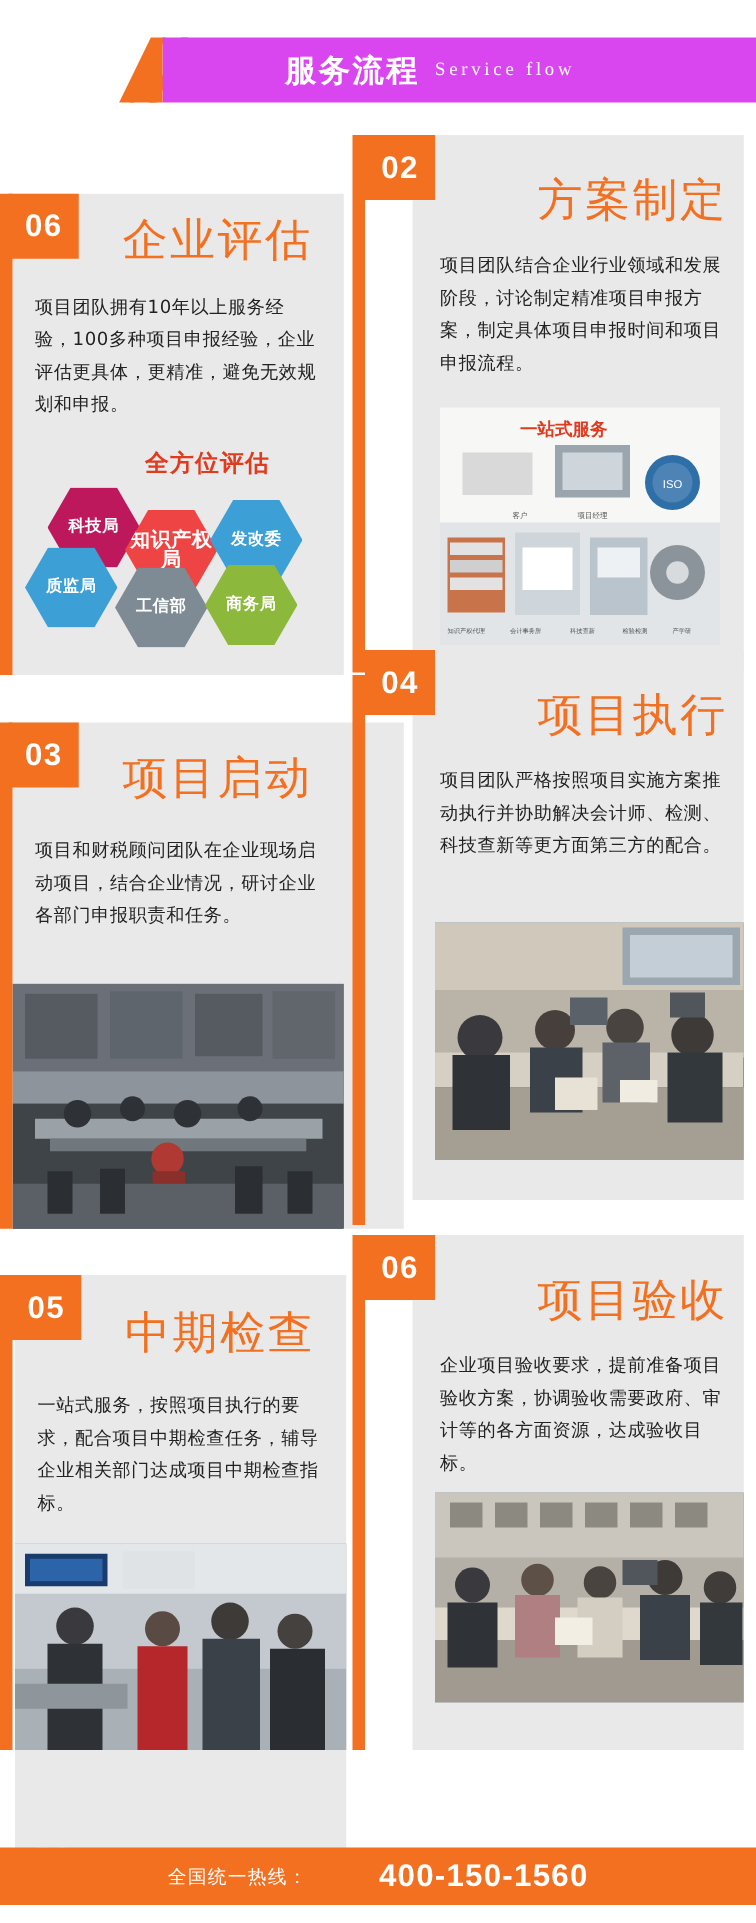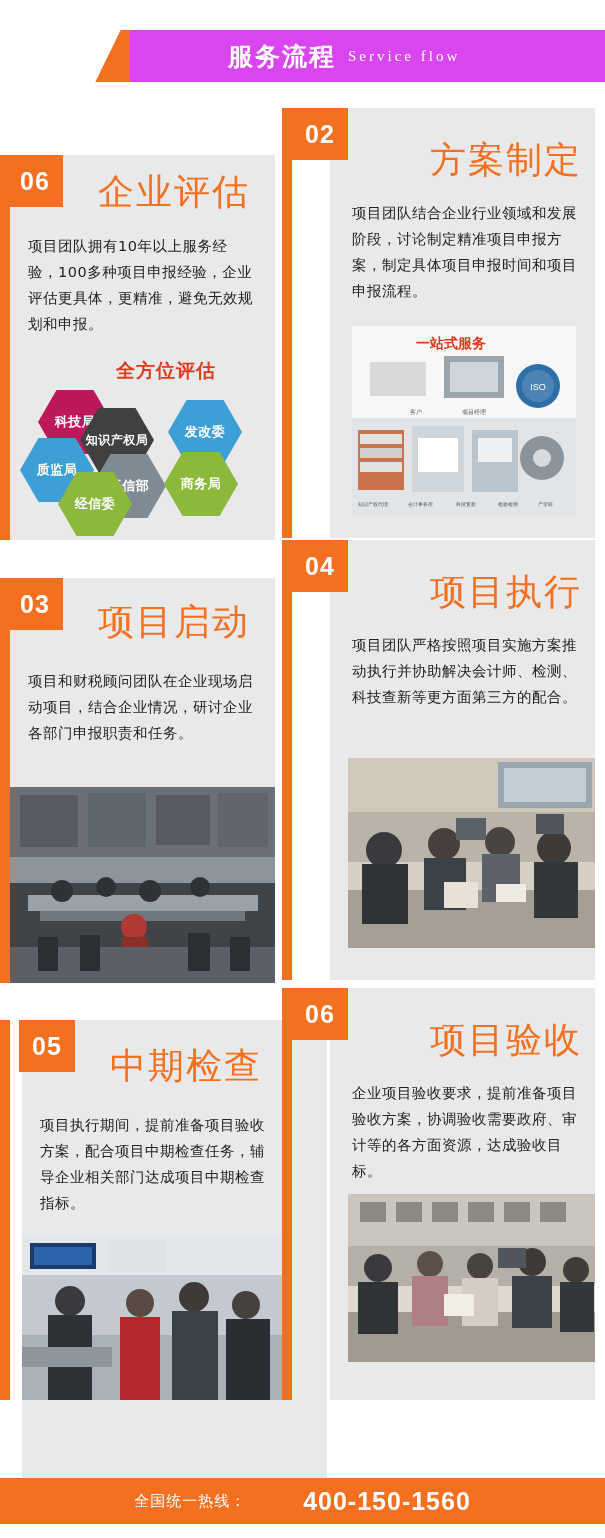--- a/index.html
+++ b/index.html
@@ -187,26 +187,25 @@
 </div>
 
 <div class="card" style="left:10px; top:155px; width:265px; height:385px;">
   <div class="badge" style="left:-3px; top:0px; width:56px; height:52px;">06</div>
   <div class="card-title" style="left:88px; top:13px;">企业评估</div>
   <div class="card-text" style="left:18px; top:78px; width:228px;">项目团队拥有10年以上服务经验，100多种项目申报经验，企业评估更具体，更精准，避免无效规划和申报。</div>
 
   <div class="hexwrap" style="left:10px; top:205px; width:245px; height:165px;">
     <div class="hex-title" style="left:96px; top:-2px;">全方位评估</div>
     <div class="hex" style="left:18px;  top:30px; background:#be185d;">科技局</div>
-    <div class="hex" style="left:60px; top:48px; background:#404040; font-size:12px;">知识产权局</div>
+    <div class="hex" style="left:80px; top:48px; background:#ef4444; font-size:16px;">知识产权局</div>
     <div class="hex" style="left:148px; top:40px; background:#3c9fd6;">发改委</div>
     <div class="hex" style="left:0px;  top:78px; background:#3c9fd6;">质监局</div>
     <div class="hex" style="left:72px; top:94px; background:#7e8a94;">工信部</div>
     <div class="hex" style="left:144px; top:92px; background:#8cb83c;">商务局</div>
-    <div class="hex" style="left:38px; top:112px; background:#8cb83c;">经信委</div>
   </div>
 </div>
 
 <div class="card" style="left:330px; top:108px; width:265px; height:430px;">
   <div class="badge" style="left:-38px; top:0px; width:56px; height:52px;">02</div>
   <div class="card-title" style="left:100px; top:28px;">方案制定</div>
   <div class="card-text" style="left:22px; top:92px; width:226px;">项目团队结合企业行业领域和发展阶段，讨论制定精准项目申报方案，制定具体项目申报时间和项目申报流程。</div>
 
   <div class="photo" style="left:22px; top:218px; width:224px; height:190px; background:#f4f4f4;">
     <svg width="224" height="190" viewBox="0 0 224 190">
@@ -233,21 +232,21 @@
       <text x="110" y="88" font-size="6" fill="#555555" font-family="DejaVu Sans, sans-serif">项目经理</text>
       <text x="6" y="180" font-size="5" fill="#555555" font-family="DejaVu Sans, sans-serif">知识产权代理</text>
       <text x="56" y="180" font-size="5" fill="#555555" font-family="DejaVu Sans, sans-serif">会计事务所</text>
       <text x="104" y="180" font-size="5" fill="#555555" font-family="DejaVu Sans, sans-serif">科技查新</text>
       <text x="146" y="180" font-size="5" fill="#555555" font-family="DejaVu Sans, sans-serif">检验检测</text>
       <text x="186" y="180" font-size="5" fill="#555555" font-family="DejaVu Sans, sans-serif">产学研</text>
     </svg>
   </div>
 </div>
 
-<div class="card" style="left:10px; top:578px; width:265px; height:405px;">
+<div class="card" style="left:10px; top:578px; width:265px; height:405px;padding-left:48px;">
   <div class="badge" style="left:-3px; top:0px; width:56px; height:52px;">03</div>
   <div class="card-title" style="left:88px; top:20px;">项目启动</div>
   <div class="card-text" style="left:18px; top:90px; width:230px;">项目和财税顾问团队在企业现场启动项目，结合企业情况，研讨企业各部门申报职责和任务。</div>
 
   <div class="photo" style="left:0px; top:209px; width:265px; height:196px;">
     <svg width="265" height="196" viewBox="0 0 265 196">
       <rect x="0" y="0" width="265" height="196" fill="#4d5258"></rect>
       <rect x="0" y="0" width="265" height="70" fill="#6b7078"></rect>
       <rect x="10" y="8" width="58" height="52" fill="#565b61"></rect>
       <rect x="78" y="6" width="58" height="54" fill="#5f656c"></rect>
@@ -265,21 +264,21 @@
       <rect x="112" y="150" width="26" height="30" fill="#8a2f2a"></rect>
       <rect x="0" y="160" width="265" height="36" fill="#5a6066"></rect>
       <rect x="28" y="150" width="20" height="34" fill="#2b2f33"></rect>
       <rect x="70" y="148" width="20" height="36" fill="#2b2f33"></rect>
       <rect x="178" y="146" width="22" height="38" fill="#2b2f33"></rect>
       <rect x="220" y="150" width="20" height="34" fill="#2b2f33"></rect>
     </svg>
   </div>
 </div>
 
-<div class="card" style="left:330px; top:540px; width:265px; height:440px;">
+<div class="card" style="left:330px; top:520px; width:265px; height:440px;">
   <div class="badge" style="left:-38px; top:0px; width:56px; height:52px;">04</div>
   <div class="card-title" style="left:100px; top:28px;">项目执行</div>
   <div class="card-text" style="left:22px; top:92px; width:226px;">项目团队严格按照项目实施方案推动执行并协助解决会计师、检测、科技查新等更方面第三方的配合。</div>
 
   <div class="photo" style="left:18px; top:218px; width:247px; height:190px;">
     <svg width="247" height="190" viewBox="0 0 247 190">
       <rect x="0" y="0" width="247" height="190" fill="#b9b3a8"></rect>
       <rect x="0" y="0" width="247" height="54" fill="#cfc8bb"></rect>
       <rect x="150" y="4" width="94" height="46" fill="#9aa7b0"></rect>
       <rect x="156" y="10" width="82" height="34" fill="#c3ced6"></rect>
@@ -295,24 +294,24 @@
       <circle cx="206" cy="90" r="17" fill="#3d3a38"></circle>
       <rect x="186" y="104" width="44" height="56" fill="#33383d"></rect>
       <rect x="96" y="124" width="34" height="26" fill="#e8e2d6"></rect>
       <rect x="148" y="126" width="30" height="18" fill="#f0ece2"></rect>
       <rect x="108" y="60" width="30" height="22" fill="#5b6168"></rect>
       <rect x="188" y="56" width="28" height="20" fill="#50565c"></rect>
     </svg>
   </div>
 </div>
 
-<div class="card" style="left:22px; top:1020px; width:265px; height:464px;padding-left:40px;">
+<div class="card" style="left:12px; top:1020px; width:265px; height:464px;">
   <div class="badge" style="left:-3px; top:0px; width:56px; height:52px;">05</div>
   <div class="card-title" style="left:88px; top:22px;">中期检查</div>
-  <div class="card-text" style="left:18px; top:92px; width:230px;">项目执行期间，提前准备项目验收方案，配合项目中期检查任务，辅导企业相关部门达成项目中期检查指标。</div>
+  <div class="card-text" style="left:18px; top:92px; width:230px;">一站式服务，按照项目执行的要求，配合项目中期检查任务，辅导企业相关部门达成项目中期检查指标。</div>
 
   <div class="photo" style="left:0px; top:215px; width:265px; height:165px;">
     <svg width="265" height="165" viewBox="0 0 265 165">
       <rect x="0" y="0" width="265" height="165" fill="#cfd4d8"></rect>
       <rect x="0" y="0" width="265" height="40" fill="#e3e7ea"></rect>
       <rect x="8" y="8" width="66" height="26" fill="#1a3b6e"></rect>
       <rect x="12" y="12" width="58" height="18" fill="#2b64a8"></rect>
       <rect x="86" y="6" width="58" height="30" fill="#dfe3e6"></rect>
       <rect x="0" y="40" width="265" height="60" fill="#c3c9ce"></rect>
       <rect x="0" y="100" width="265" height="65" fill="#a9b0b6"></rect>

